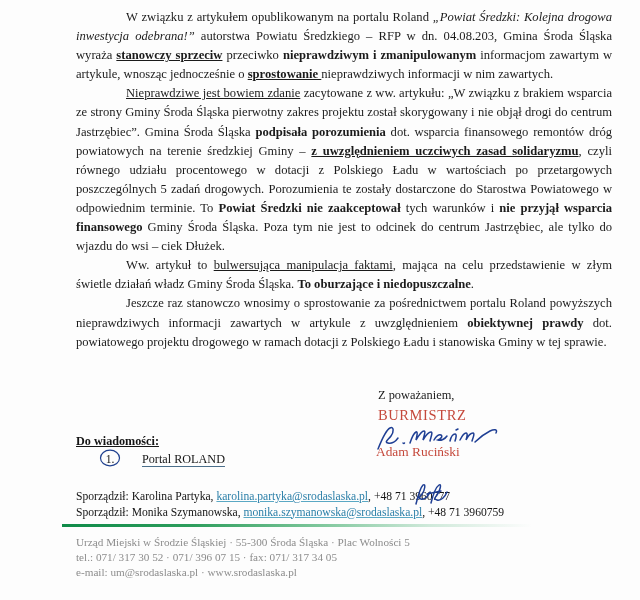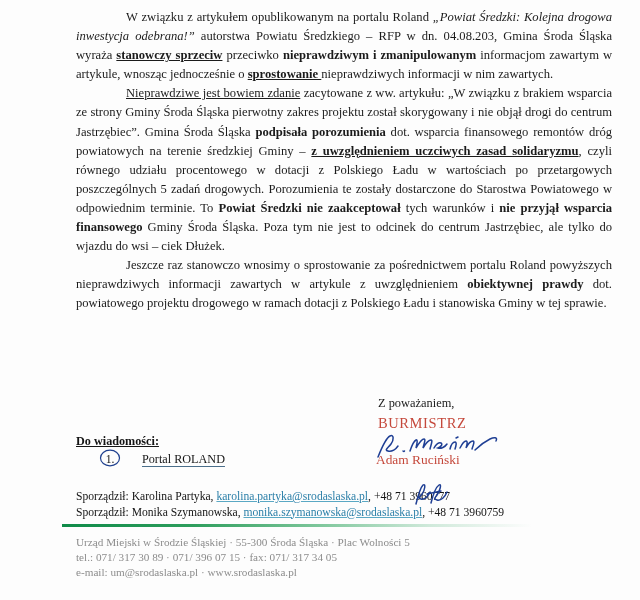--- a/index.html
+++ b/index.html
@@ -38,21 +38,21 @@
   }
   b, .b { font-weight: bold; }
   i, .i { font-style: italic; }
   .u { text-decoration: underline; }
   .bu { font-weight: bold; text-decoration: underline; }
 
   
   .sign-block {
     position: absolute;
     left: 374px;
-    top: 396px;
+    top: 388px;
     width: 240px;
   }
   .sign-regards {
     font-size: 12.4px;
     color: #1b1b1b;
     margin-left: 4px;
   }
   .stamp {
     position: relative;
     margin-top: 4px;
@@ -167,20 +167,21 @@
   }
 </style>
 </head>
 <body>
 
 <div class="page">
 
   <div class="body-text">
     <p class="para"><span>W związku z artykułem opublikowanym na portalu Roland </span><span class="i">„Powiat Średzki: Kolejna drogowa inwestycja odebrana!”</span><span> autorstwa Powiatu Średzkiego – RFP w dn. 04.08.203, Gmina Środa Śląska wyraża </span><span class="bu">stanowczy sprzeciw</span><span> przeciwko </span><span class="b">nieprawdziwym i zmanipulowanym</span><span> informacjom zawartym w artykule, wnosząc jednocześnie o </span><span class="bu">sprostowanie </span><span>nieprawdziwych informacji w nim zawartych.</span></p>
     <p class="para"><span class="u">Nieprawdziwe jest bowiem zdanie</span><span> zacytowane z ww. artykułu: „W związku z brakiem wsparcia ze strony Gminy Środa Śląska pierwotny zakres projektu został skorygowany i nie objął drogi do centrum Jastrzębiec”. Gmina Środa Śląska </span><span class="b">podpisała porozumienia</span><span> dot. wsparcia finansowego remontów dróg powiatowych na terenie średzkiej Gminy – </span><span class="bu">z uwzględnieniem uczciwych zasad solidaryzmu</span><span>, czyli równego udziału procentowego w dotacji z Polskiego Ładu w wartościach po przetargowych poszczególnych 5 zadań drogowych. Porozumienia te zostały dostarczone do Starostwa Powiatowego w odpowiednim terminie. To </span><span class="b">Powiat Średzki nie zaakceptował</span><span> tych warunków i </span><span class="b">nie przyjął wsparcia finansowego</span><span> Gminy Środa Śląska. Poza tym nie jest to odcinek do centrum Jastrzębiec, ale tylko do wjazdu do wsi – ciek Dłużek.</span></p>
+    <p class="para"><span>Ww. artykuł to </span><span class="u">bulwersująca manipulacja faktami</span><span>, mająca na celu przedstawienie w złym świetle działań władz Gminy Środa Śląska. </span><span class="b">To oburzające i niedopuszczalne</span><span>.</span></p>
     <p class="para"><span>Jeszcze raz stanowczo wnosimy o sprostowanie za pośrednictwem portalu Roland powyższych nieprawdziwych informacji zawartych w artykule z uwzględnieniem </span><span class="b">obiektywnej prawdy</span><span> dot. powiatowego projektu drogowego w ramach dotacji z Polskiego Ładu i stanowiska Gminy w tej sprawie.</span></p>
   </div>
 
   <div class="sign-block">
     <div class="sign-regards">Z poważaniem,</div>
     <div class="stamp">
       <div class="stamp-title">BURMISTRZ</div>
       <div class="stamp-name">Adam Ruciński</div>
       <svg class="ink-signature" viewBox="0 0 130 30">
         <g fill="none" stroke="#1f3f94" stroke-width="1.5" stroke-linecap="round">
@@ -225,17 +226,17 @@
     <div>
       <span class="prep-label">Sporządził</span><span>: </span><span>Monika Szymanowska,</span>
       <span class="mail">monika.szymanowska@srodaslaska.pl</span><span>, +48 71 3960759</span>
     </div>
   </div>
 
   <div class="rule"></div>
 
   <div class="footer">
     <div>Urząd Miejski w Środzie Śląskiej · 55-300 Środa Śląska · Plac Wolności 5</div>
-    <div>tel.: 071/ 317 30 89 · 071/ 396 07 15 · fax: 071/ 317 34 05</div>
+    <div>tel.: 071/ 317 30 52 · 071/ 396 07 15 · fax: 071/ 317 34 05</div>
     <div>e-mail: um@srodaslaska.pl · www.srodaslaska.pl</div>
   </div>
 
 </div>
 
 </body></html>

